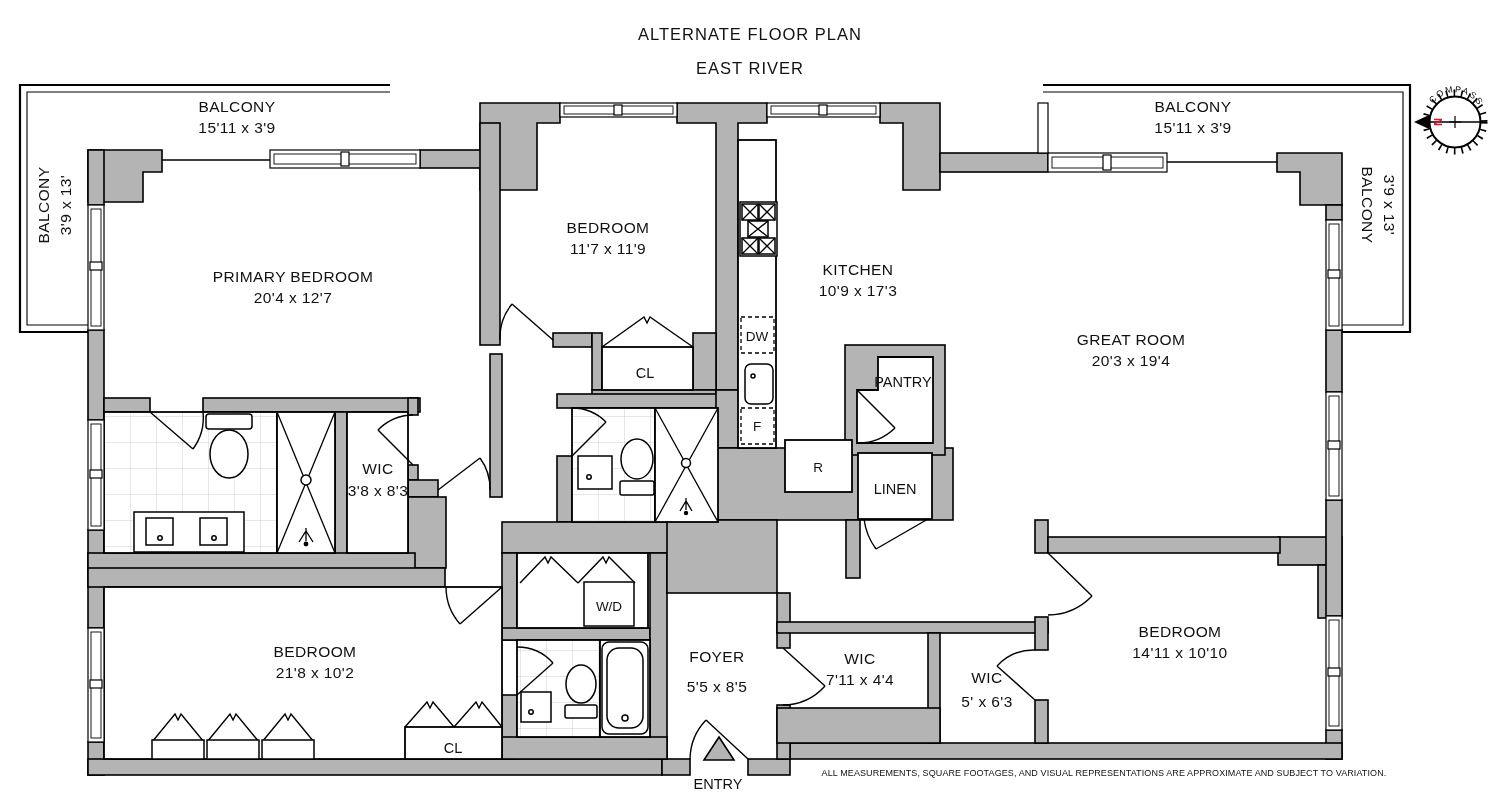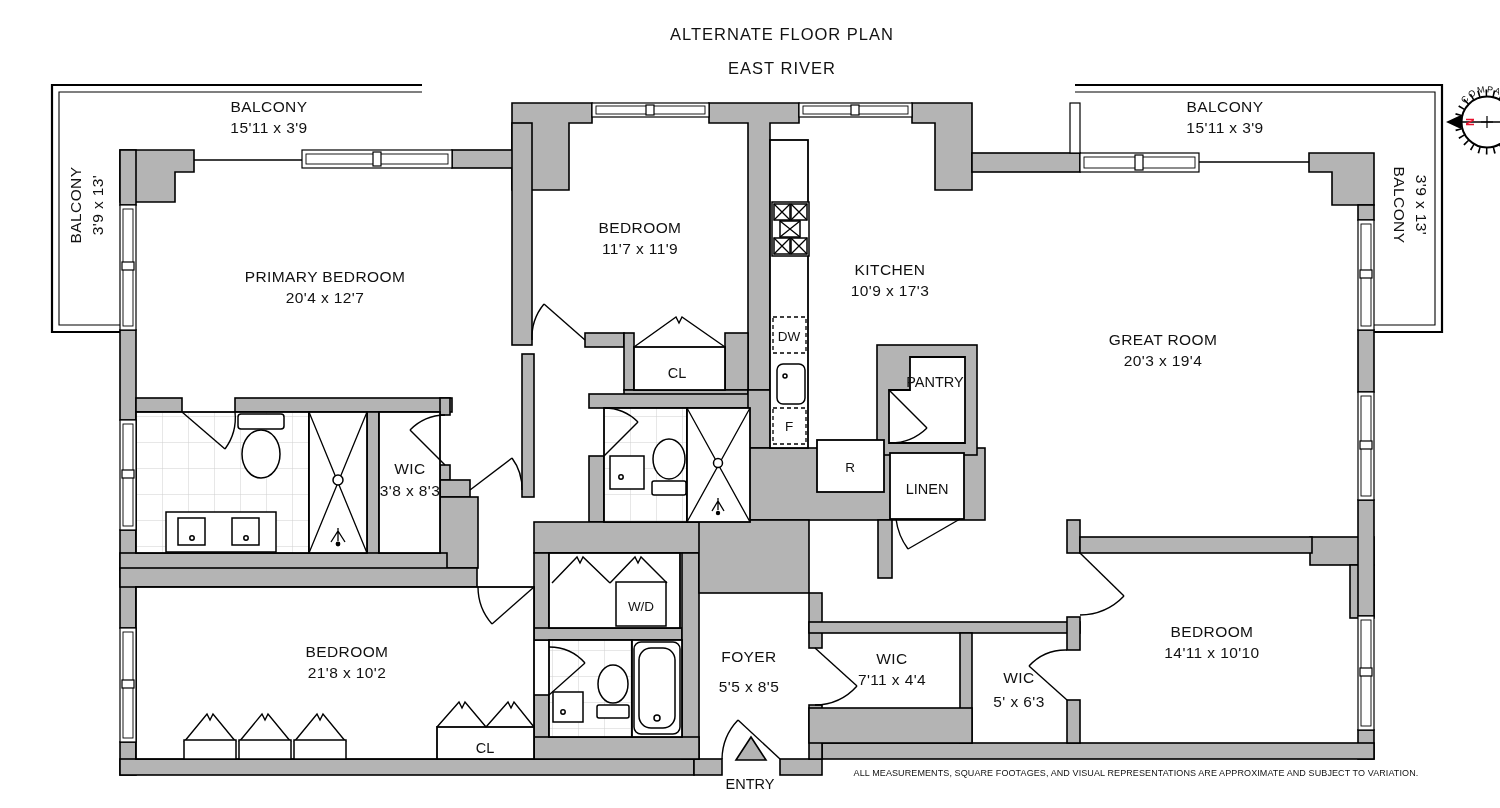--- a/index.html
+++ b/index.html
@@ -1,16 +1,16 @@
 <!DOCTYPE html>
 <html><head>
 <meta charset="utf-8">
 <style>
   html,body{margin:0;padding:0;background:#fff;}
-  .stage{width:1328px;height:808px;position:relative;background:#fff;font-family:"Liberation Sans",sans-serif;margin-left:32px;}
+  .stage{width:1328px;height:808px;position:relative;background:#fff;font-family:"Liberation Sans",sans-serif;}
   svg{display:block;}
   .wall{fill:#b4b4b4;stroke:#000;stroke-width:1.6;}
   .white{fill:#fff;stroke:#000;stroke-width:1.8;}
   .fix{fill:#fff;stroke:#000;stroke-width:1.5;}
   .dash{fill:#fff;stroke:#000;stroke-width:1.3;stroke-dasharray:4 3;}
   .door{fill:none;stroke:#000;stroke-width:1.4;}
   .thinline{fill:none;stroke:#000;stroke-width:1.5;}
   .balc{fill:none;stroke:#000;stroke-width:2.2;}
   .balc2{fill:none;stroke:#000;stroke-width:1.1;}
   .winframe{fill:#fff;stroke:#000;stroke-width:1.2;}

